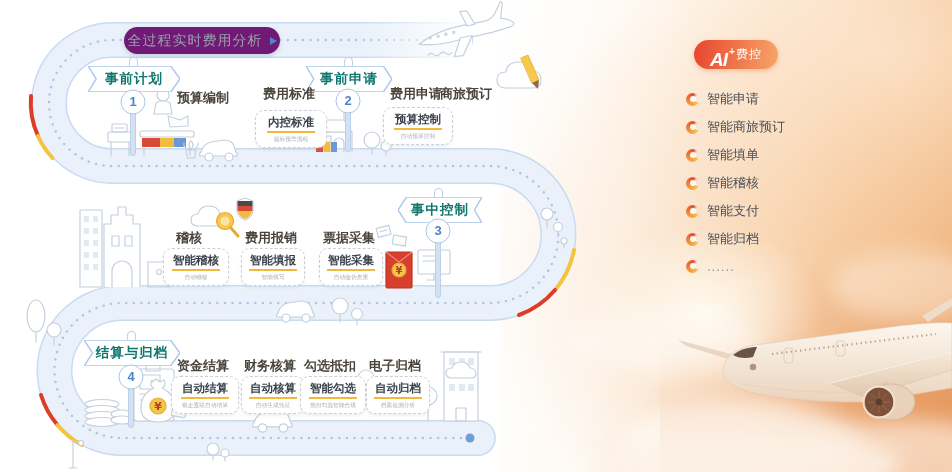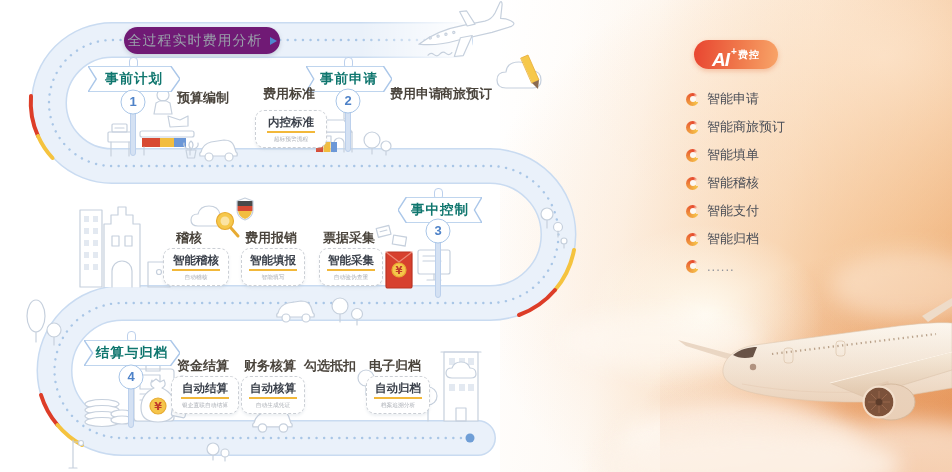--- a/index.html
+++ b/index.html
@@ -38,21 +38,21 @@
     padding:4px 2px 2px;box-shadow:0 2px 3px rgba(175,185,200,.22);}
   .fbox-t{display:table;margin:0 auto;font-size:11.5px;font-weight:bold;color:#3b414b;
     border-bottom:2px solid #f2b83a;padding:0 1px 1px;white-space:nowrap;}
   .fbox-s{font-size:7px;color:#a9adb4;margin-top:2px;white-space:nowrap;transform:scale(.82);transform-origin:50% 0;}
   
   .ai-logo{position:absolute;left:694px;top:40px;width:84px;height:29px;border-radius:16px;color:#fff;
     background:linear-gradient(95deg,#e94a33 5%,#f07a4c 55%,#f8a468 100%);
     box-shadow:0 2px 5px rgba(233,112,60,.35);display:flex;align-items:center;justify-content:center;}
   .ai-logo .a{font-size:19px;font-weight:900;font-style:italic;letter-spacing:-1px;margin-top:11px;}
   .ai-logo .p{font-size:10px;font-weight:bold;margin:0 1px 7px 2px;}
-  .ai-logo .t{font-size:10px;font-weight:700;letter-spacing:1px;}
+  .ai-logo .t{font-size:12px;font-weight:400;letter-spacing:1px;}
   .ai-item{position:absolute;left:686px;height:16px;display:flex;align-items:center;gap:8px;}
   .ai-label{font-size:13px;color:#4a4e57;white-space:nowrap;}
   .swirl{width:13px;height:13px;border-radius:50%;flex:0 0 auto;position:relative;
     background:conic-gradient(from 120deg,#f6c34a 0deg,#ef8f3c 120deg,#e64a2e 250deg,rgba(230,74,46,0) 295deg);}
   .swirl::after{content:"";position:absolute;inset:3.5px;border-radius:50%;background:#fdf8f3;}
 </style>
 </head>
 <body>
 
 <div id="stage">
@@ -362,20 +362,24 @@
   </div>
   <div class="numc" style="left:131px;top:377px;">4</div>
 
   <div class="lbl" style="left:203px;top:89px;">预算编制</div>
   <div class="lbl" style="left:289px;top:85px;">费用标准</div>
   <div class="fbox" style="left:255px;top:110px;width:66px;">
     <div class="fbox-t">内控标准</div>
     <div class="fbox-s">超标预警流程</div>
   </div>
   <div class="lbl" style="left:416px;top:85px;">费用申请</div>
+  <div class="fbox" style="left:383px;top:107px;width:64px;">
+    <div class="fbox-t">预算控制</div>
+    <div class="fbox-s">自动预算控制</div>
+  </div>
   <div class="lbl" style="left:466px;top:85px;">商旅预订</div>
 
   <div class="lbl" style="left:189px;top:229px;">稽核</div>
   <div class="fbox" style="left:163px;top:248px;width:60px;">
     <div class="fbox-t">智能稽核</div>
     <div class="fbox-s">自动稽核</div>
   </div>
   <div class="lbl" style="left:271px;top:229px;">费用报销</div>
   <div class="fbox" style="left:241px;top:248px;width:58px;">
     <div class="fbox-t">智能填报</div>
@@ -391,20 +395,24 @@
   <div class="fbox" style="left:171px;top:376px;width:62px;">
     <div class="fbox-t">自动结算</div>
     <div class="fbox-s">银企直联自动结算</div>
   </div>
   <div class="lbl" style="left:270px;top:357px;">财务核算</div>
   <div class="fbox" style="left:241px;top:376px;width:58px;">
     <div class="fbox-t">自动核算</div>
     <div class="fbox-s">自动生成凭证</div>
   </div>
   <div class="lbl" style="left:330px;top:357px;">勾选抵扣</div>
+  <div class="fbox" style="left:300px;top:376px;width:60px;">
+    <div class="fbox-t">智能勾选</div>
+    <div class="fbox-s">抵扣勾选智能合规</div>
+  </div>
   <div class="lbl" style="left:395px;top:357px;">电子归档</div>
   <div class="fbox" style="left:366px;top:376px;width:58px;">
     <div class="fbox-t">自动归档</div>
     <div class="fbox-s">档案追溯分析</div>
   </div>
 
   <div class="ai-logo">
     <span class="a">AI</span>
     <span class="p">+</span>
     <span class="t">费控</span>

